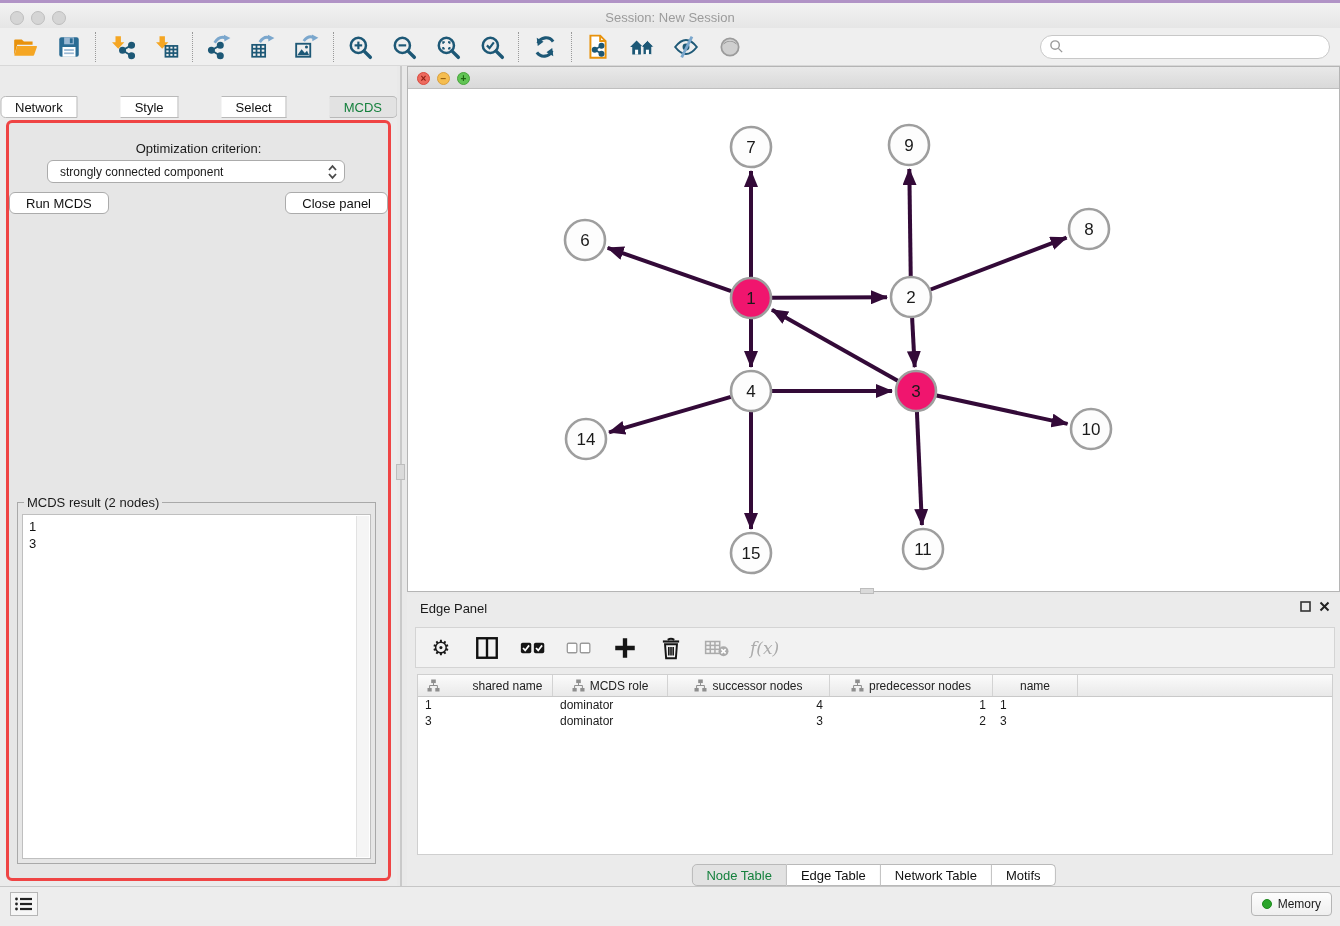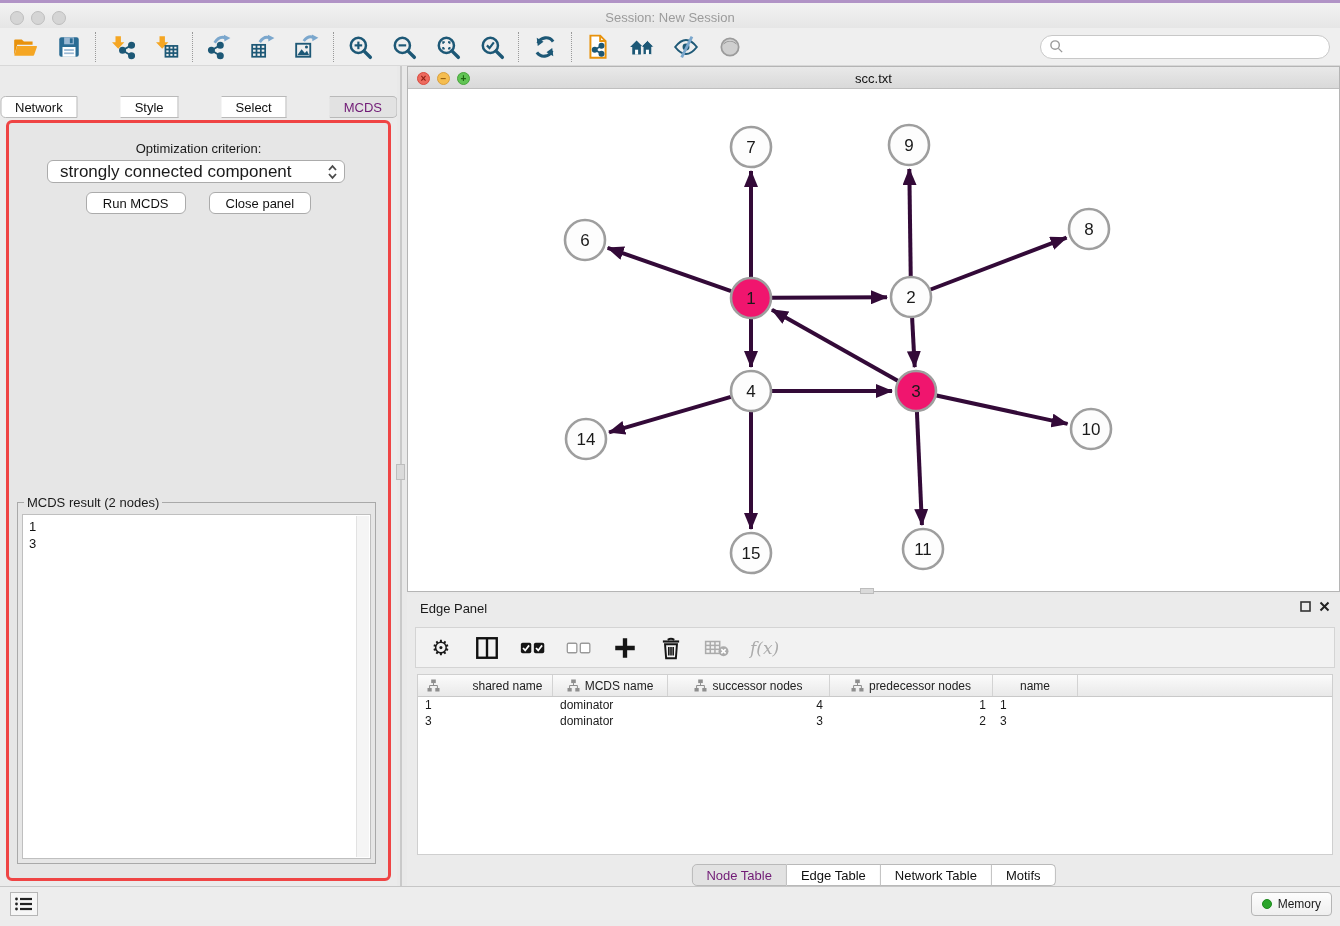--- a/index.html
+++ b/index.html
@@ -28,27 +28,27 @@
   .control-panel { position:absolute; left:0; top:0; width:397px; height:826px; background:#EBEBEB; }
   .panel-header { position:relative; height:28px; }
   .panel-header .ph-title { position:absolute; left:13px; top:7px; font-size:13px; color:#1a1a1a; }
   .ph-btns { position:absolute; right:10px; top:7px; display:flex; gap:8px; align-items:center; }
   .ph-btns svg { display:block; }
 
   .cp-tabs { position:absolute; top:30px; left:50%; transform:translateX(-50%); display:flex;gap:43px; }
   .seg { height:22px; padding:0 14px; display:flex; align-items:center; background:#fff; border:1px solid #B9B9B9; border-left:none; font-size:13px; color:#111; white-space:nowrap; }
   .seg:first-child { border-left:1px solid #B9B9B9; border-radius:5px 0 0 5px; }
   .seg:last-child { border-radius:0 5px 5px 0; }
-  .seg.active { background:#E2E2E2; color:#701a75; }
+  .seg.active { background:#E2E2E2; color:#15803d; }
 
   .cp-content { position:absolute; left:6px; right:6px; top:54px; bottom:11px; background:#E6E6E6; border:3px solid #ef4444; border-radius:6px; }
   .opt-label { position:absolute; top:18px; left:0; right:0; text-align:center; font-size:13px; }
   .dropdown { position:absolute; top:37px; left:38px; right:43px; height:23px; background:#fff; border:1px solid #ABABAB; border-radius:6px; display:flex; align-items:center; padding:0 6px 0 12px; }
-  .dropdown .dd-value { flex:1; font-size:17px; }
-  .btn-row { position:absolute; top:69px; left:0; right:0; display:flex; justify-content:center; gap:23px; }
+  .dropdown .dd-value { flex:1; font-size:12px; }
+  .btn-row { position:absolute; top:69px; left:0; right:0; display:flex; justify-content:space-between; gap:23px; }
   .pbtn { height:22px; padding:0 16px; background:#fff; border:1px solid #ABABAB; border-radius:6px; font-size:13px; font-family:"Liberation Sans",sans-serif; color:#111; display:flex; align-items:center; }
 
   .mcds-fieldset { position:absolute; left:8px; right:12px; top:372px; bottom:14px; border:1px solid #A9A9A9; padding:4px; }
   .mcds-fieldset legend { font-size:13px; color:#1a1a1a; padding:0 3px; margin-left:2px; }
   .result-box { position:relative; width:100%; height:100%; background:#fff; border:1px solid #BFBFBF; }
   .result-box pre { font-family:"Liberation Sans",sans-serif; font-size:13px; line-height:17px; padding:3px 6px; color:#111; }
   .result-scroll { position:absolute; top:1px; right:1px; bottom:1px; width:13px; background:#F5F5F5; border-left:1px solid #E2E2E2; }
 
   
   .v-splitter { position:absolute; left:400px; top:0; width:2px; height:826px; background:#C9C9C9; }
@@ -310,21 +310,20 @@
   <div class="v-splitter"></div>
   <div class="v-handle"></div>
 
   <div class="right-area">
 
     <div class="net-window">
       <div class="net-titlebar">
         <span class="tl tl-red">×</span>
         <span class="tl tl-yellow">−</span>
         <span class="tl tl-green">+</span>
-        <span class="net-title">scc.txt</span>
       </div>
       <div class="net-canvas">
         <svg id="net-svg" width="931" height="502">
             <defs>
               <marker id="arrow" markerUnits="userSpaceOnUse" markerWidth="17" markerHeight="14" refX="16" refY="7" orient="auto">
                 <path d="M0,0 L17,7 L0,14 Z" fill="#330A38"></path>
               </marker>
             </defs>
             <line x1="343" y1="188" x2="343" y2="82" stroke="#330A38" stroke-width="4" marker-end="url(#arrow)"></line>
             <line x1="323.1752536154717" y1="202.07328138371903" x2="199.65685301088945" y2="158.91624984717825" stroke="#330A38" stroke-width="4" marker-end="url(#arrow)"></line>
@@ -453,21 +452,21 @@
               <svg width="13" height="13" viewBox="0 0 13 13">
                 <g fill="#8E8E8E">
                   <rect x="4.2" y="0.5" width="4.6" height="3.6"></rect>
                   <rect x="0.5" y="9" width="4.2" height="3.5"></rect>
                   <rect x="8.3" y="9" width="4.2" height="3.5"></rect>
                 </g>
                 <g stroke="#8E8E8E" stroke-width="1" fill="none">
                   <path d="M6.5 4.1 V6.5 M2.6 9 V6.5 H10.4 V9"></path>
                 </g>
               </svg>
-              <span>MCDS name</span>
+              <span>MCDS role</span>
             </div>
             <div class="th" style="width: 162px;">
               <svg width="13" height="13" viewBox="0 0 13 13">
                 <g fill="#8E8E8E">
                   <rect x="4.2" y="0.5" width="4.6" height="3.6"></rect>
                   <rect x="0.5" y="9" width="4.2" height="3.5"></rect>
                   <rect x="8.3" y="9" width="4.2" height="3.5"></rect>
                 </g>
                 <g stroke="#8E8E8E" stroke-width="1" fill="none">
                   <path d="M6.5 4.1 V6.5 M2.6 9 V6.5 H10.4 V9"></path>

